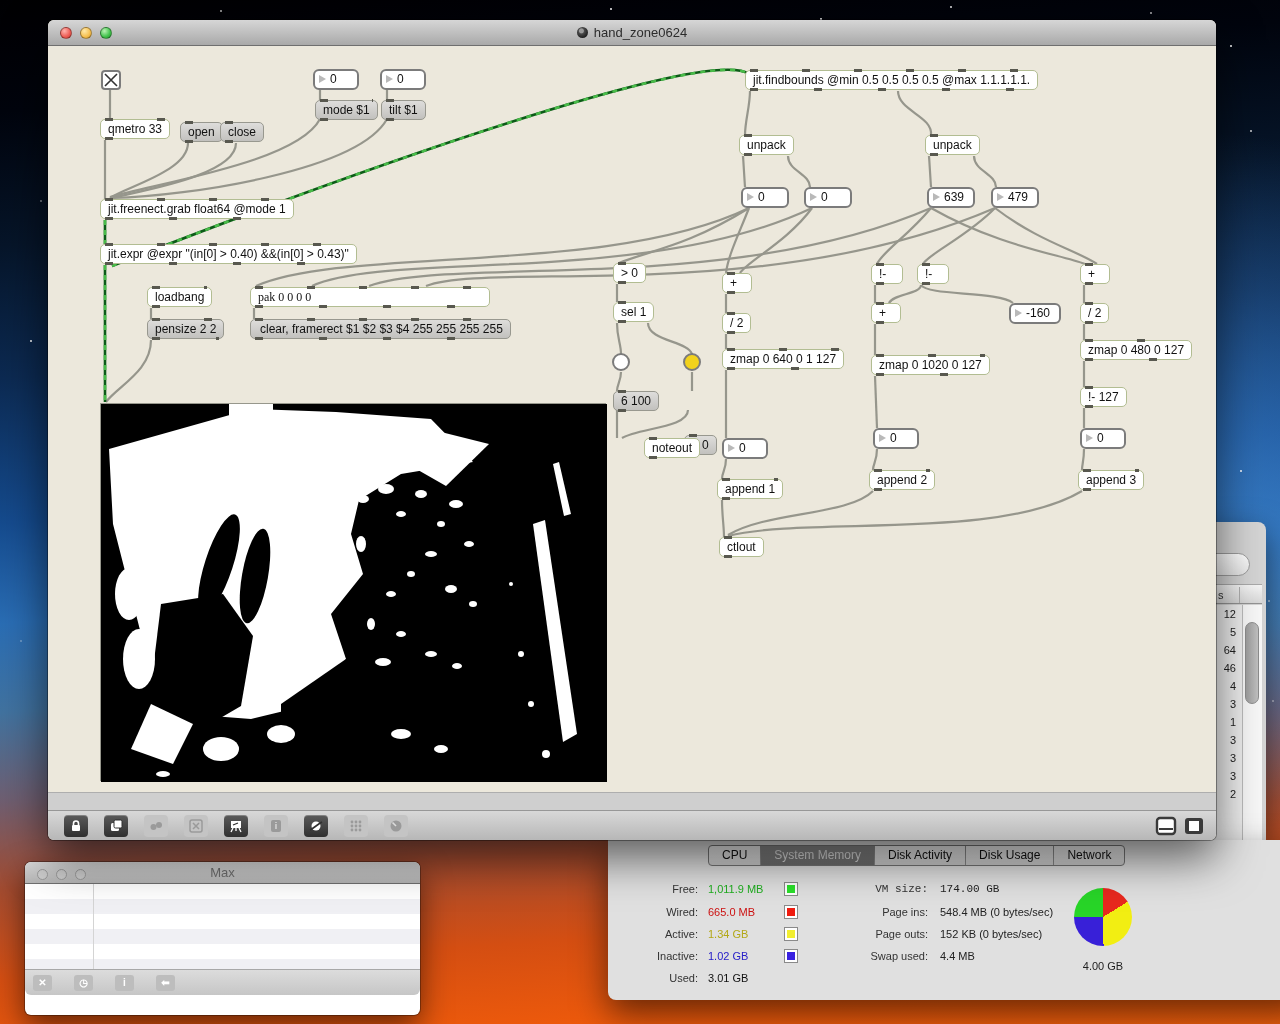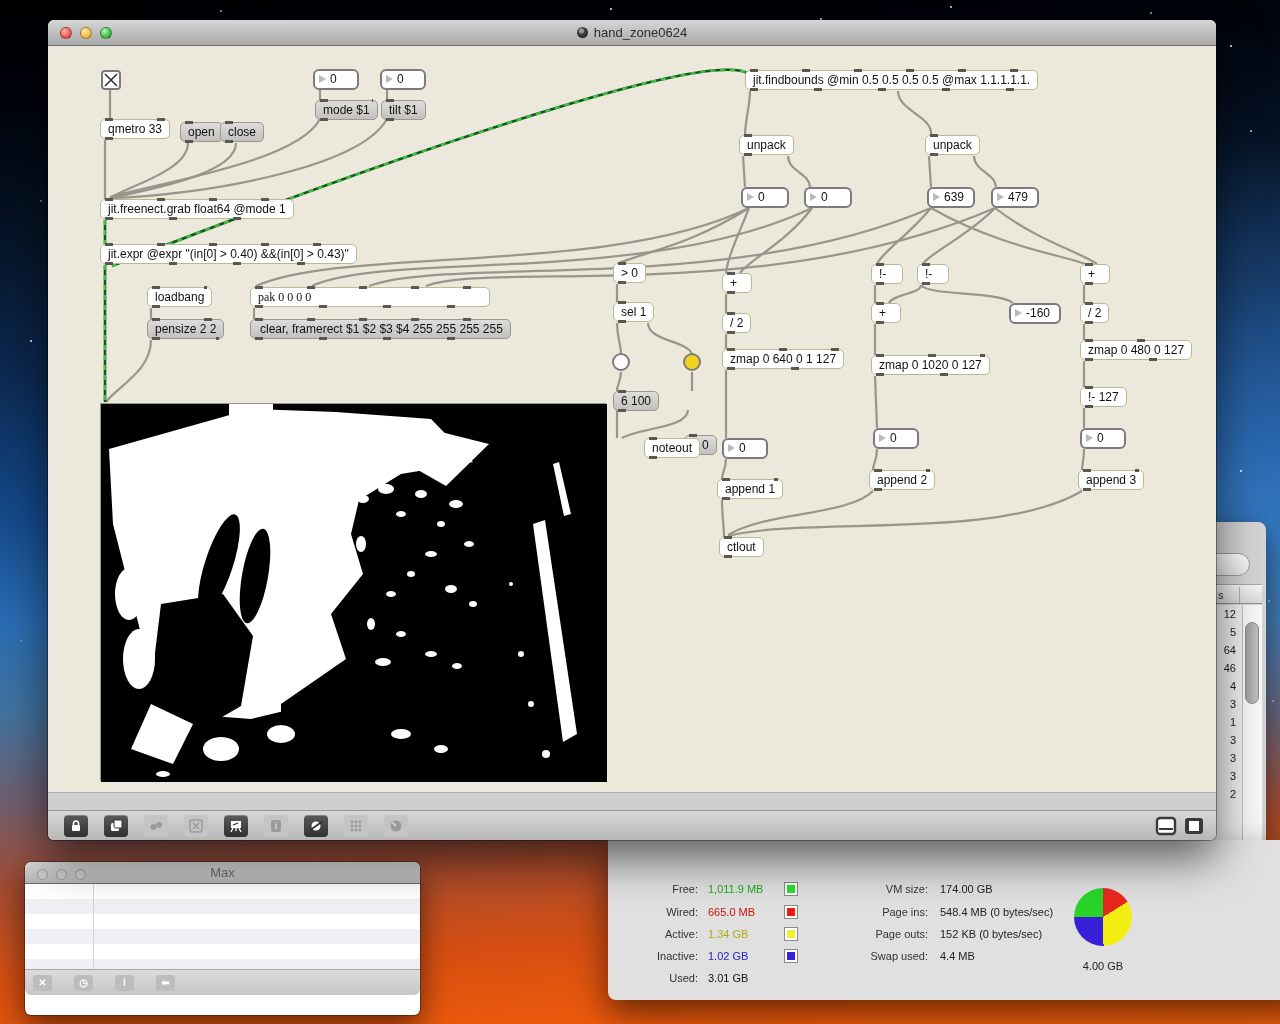--- a/index.html
+++ b/index.html
@@ -111,20 +111,27 @@
     <div class="lrow">3</div>
     <div class="lrow">3</div>
     <div class="lrow">3</div>
     <div class="lrow">2</div>
   </div>
   <div class="lane"></div>
   <div class="thumb"></div>
 </div>
 
 <div id="am-panel">
+  <div class="seg">
+    <div class="tab">CPU</div>
+    <div class="tab sel">System Memory</div>
+    <div class="tab">Disk Activity</div>
+    <div class="tab">Disk Usage</div>
+    <div class="tab">Network</div>
+  </div>
 
   <div class="amrow" style="left:30px;top:42px;width:220px;">
     <span class="amlabel">Free:</span>
     <span class="amvalue" style="color: rgb(31, 174, 31);">1,011.9 MB</span>
   </div>
   <div class="amrow" style="left:30px;top:65px;width:220px;">
     <span class="amlabel">Wired:</span>
     <span class="amvalue" style="color: rgb(204, 17, 17);">665.0 MB</span>
   </div>
   <div class="amrow" style="left:30px;top:87px;width:220px;">
@@ -145,21 +152,21 @@
   <div class="swatch" style="left:176px;top:65px;">
       <i style="background: rgb(240, 28, 16);"></i>
     </div>
   <div class="swatch" style="left:176px;top:87px;">
       <i style="background: rgb(242, 238, 48);"></i>
     </div>
   <div class="swatch" style="left:176px;top:109px;">
       <i style="background: rgb(56, 32, 224);"></i>
     </div>
 
-  <div class="amrow" style="left:240px;top:42px;width:320px;">
+  <div class="amrow" style="left:240px;top:42px;width:320px;font-family:Liberation Mono, monospace;">
     <span class="amlabel" style="width:80px;">VM size:</span>
     <span class="amvalue" style="left:92px;">174.00 GB</span>
   </div>
   <div class="amrow" style="left:240px;top:65px;width:320px;">
     <span class="amlabel" style="width:80px;">Page ins:</span>
     <span class="amvalue" style="left:92px;">548.4 MB (0 bytes/sec)</span>
   </div>
   <div class="amrow" style="left:240px;top:87px;width:320px;">
     <span class="amlabel" style="width:80px;">Page outs:</span>
     <span class="amvalue" style="left:92px;">152 KB (0 bytes/sec)</span>

